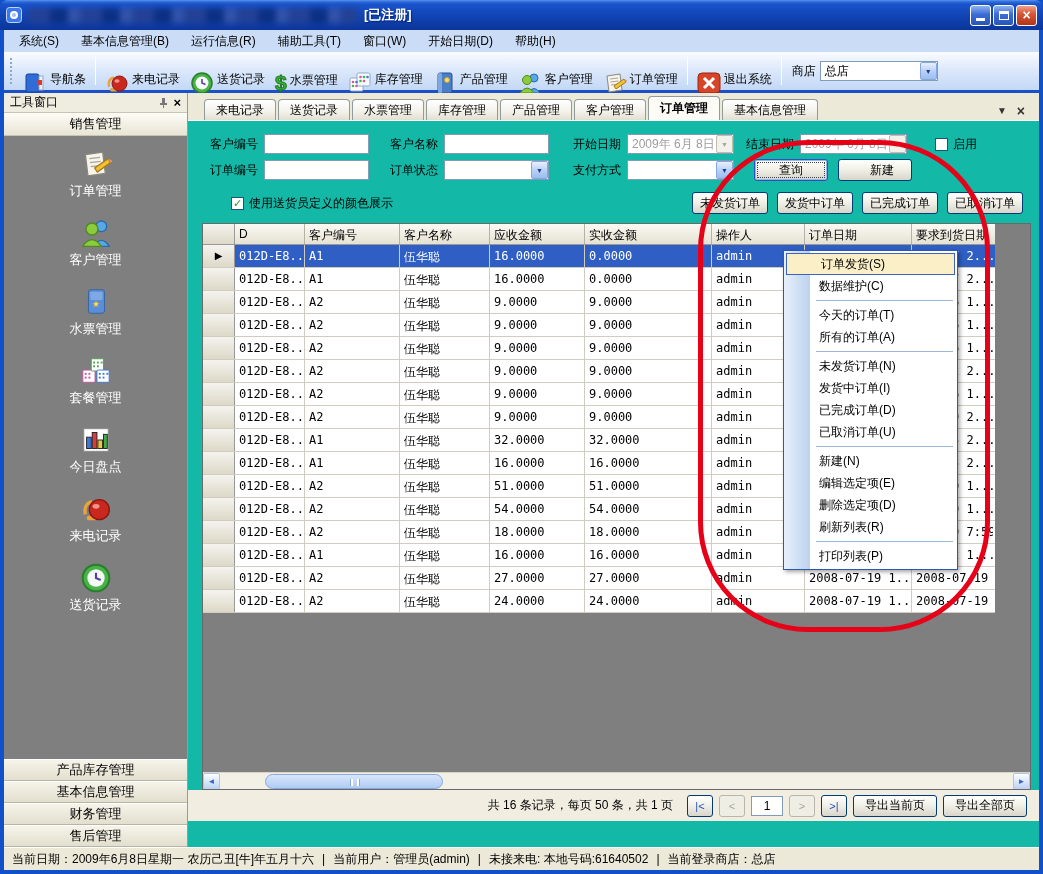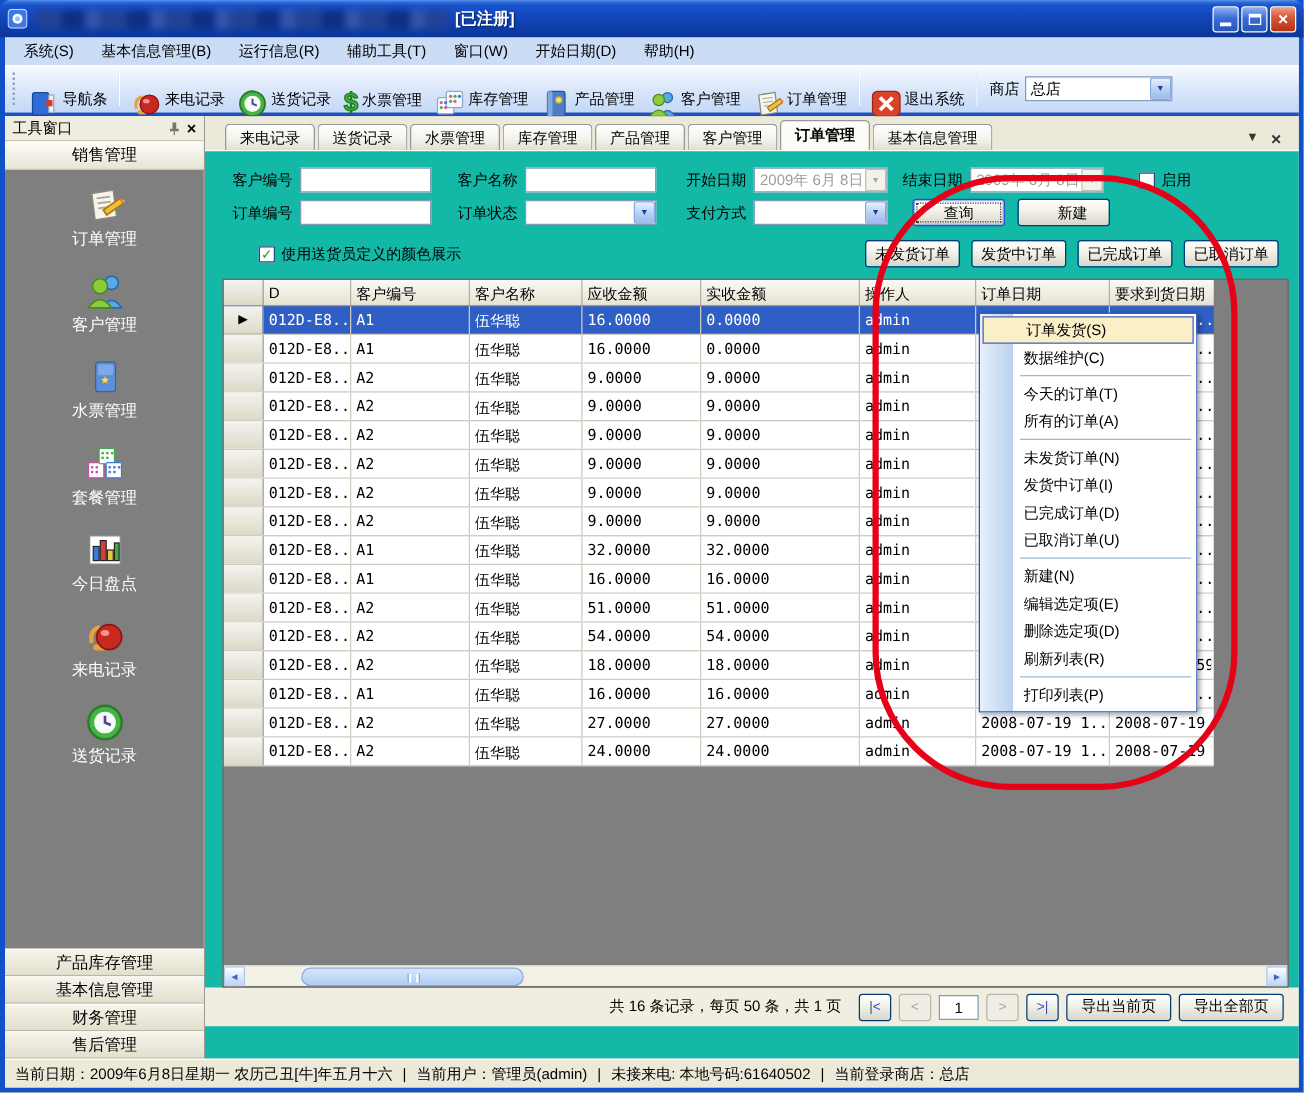--- a/index.html
+++ b/index.html
@@ -41,21 +41,21 @@
   .combo { display:flex; align-items:center; background:#FFF; border:1px solid #7F9DB9; height:20px; }
   .combo .combo-val { flex:1; padding:0 4px; overflow:hidden; white-space:nowrap; }
   .dd { width:17px; height:18px; display:flex; align-items:center; justify-content:center;
     font-size:7px; color:#1A3E9C; border:1px solid #86A8E0; border-radius:2px;
     background:linear-gradient(180deg,#E8F0FC,#BAD2F5 50%,#9CBCEF); }
   .dd.disabled { color:#A8A69A; border-color:#C0BEB2; background:#F2F1EA; }
   .combo.store { width:118px; }
 
   
   .main { flex:1; display:flex; min-height:0; }
-  .sidebar { width:160px; display:flex; flex-direction:column; border-right:1px solid #9A9A9A; background:#ECE9D8; }
+  .sidebar { width:184px; display:flex; flex-direction:column; border-right:1px solid #9A9A9A; background:#ECE9D8; }
   .side-title { height:20px; background:#EFECE0; border-bottom:1px solid #C8C5B2;
     display:flex; align-items:center; padding:0 6px; gap:4px; }
   .side-title .stretch { flex:1; }
   .side-section { height:23px; background:linear-gradient(180deg,#FDFCF7,#E8E5D4);
     border-bottom:1px solid #C8C5B2; display:flex; align-items:center; justify-content:center; font-size:13px; }
   .side-body { flex:1; background:#7F7F7F; overflow:hidden; display:flex; flex-direction:column;
     align-items:center; padding-top:12px; gap:17px; }
   .side-item { display:flex; flex-direction:column; align-items:center; gap:2px; color:#FFF; font-size:13px; cursor:default; }
   .side-bottom { background:#ECE9D8; }
   .side-sec-btn { height:22px; border-top:1px solid #FFF; border-bottom:1px solid #B8B5A2;

